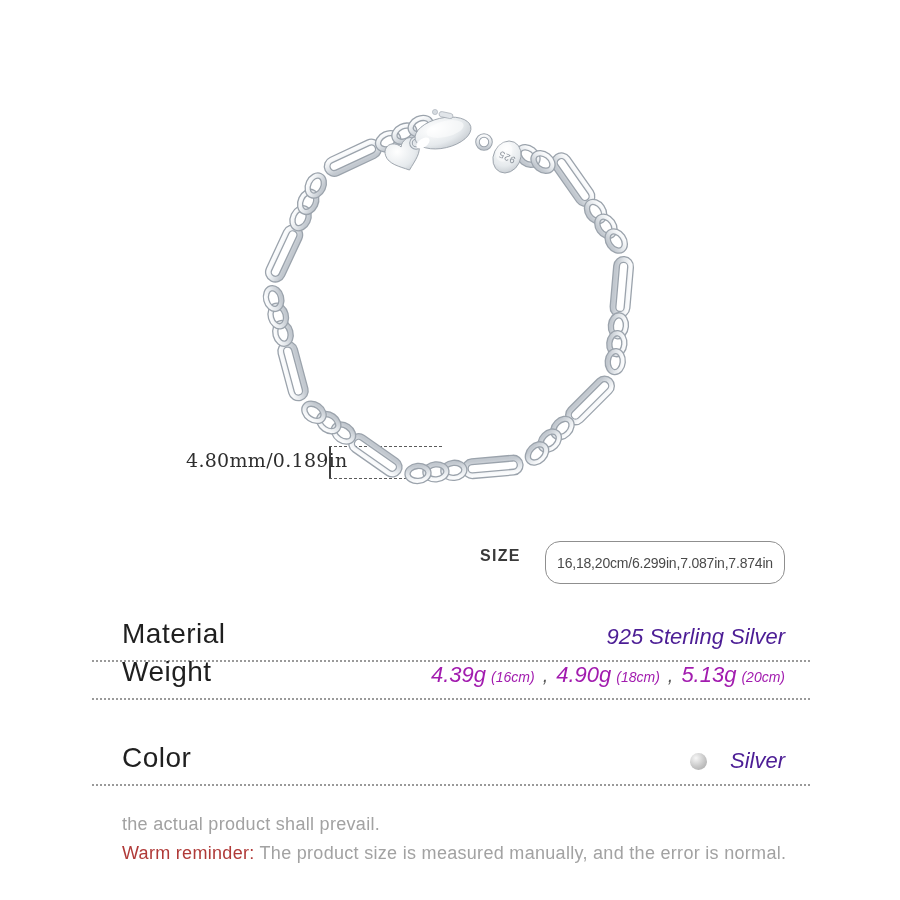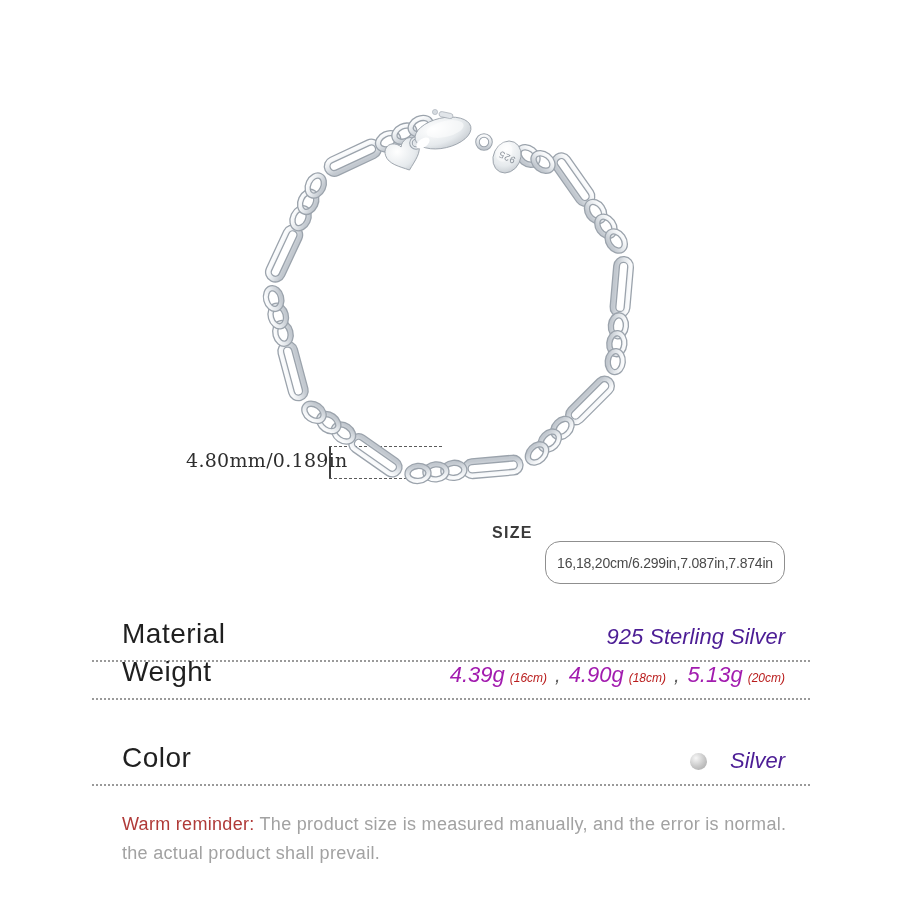--- a/index.html
+++ b/index.html
@@ -21,22 +21,22 @@
   .dim-vline{left:329px;top:446px;height:33px;width:0;border-left:2px solid #3f3f3f;}
   .dim-dash-top{left:329px;top:446px;width:113px;height:0;border-top:1.4px dashed #5a5a5a;}
   .dim-dash-bottom{left:329px;top:478px;width:113px;height:0;border-top:1.4px dashed #5a5a5a;}
   .dim-label{
     position:absolute;left:186px;top:449px;width:136px;z-index:1;
     text-align:right;font-family:"DejaVu Serif",serif;
     font-size:19px;color:#2e2e2e;letter-spacing:0.3px;white-space:nowrap;
   }
   
   .size-label{
-    position:absolute;left:480px;top:524px;
-    font-size:16px;font-weight:600;letter-spacing:1.3px;color:#3a3a3a;margin-left:12px;
+    position:absolute;left:480px;top:547px;
+    font-size:16px;font-weight:600;letter-spacing:1.3px;color:#3a3a3a;
   }
   .size-pill{
     position:absolute;left:545px;top:541px;width:240px;height:43px;
     border:1.2px solid #8f8f8f;border-radius:15px;box-sizing:border-box;
     display:flex;align-items:center;justify-content:center;
     font-size:14px;letter-spacing:-0.2px;color:#4a4a4a;white-space:nowrap;
   }
   
   .spec-row{
     position:absolute;left:92px;width:718px;height:66px;box-sizing:border-box;
@@ -44,21 +44,21 @@
     display:flex;justify-content:space-between;align-items:flex-end;
     padding:0 25px 10px 30px;
   }
   .row-material{top:596px;}
   .row-weight{top:634px;}
   .row-color{top:720px;}
   .spec-label{font-size:28px;color:#1f1f1f;letter-spacing:0.5px;}
   .spec-value{font-style:italic;font-size:22px;color:#4c1d95;white-space:nowrap;}
   .weight-value{display:flex;align-items:baseline;white-space:nowrap;}
   .wv-big{font-style:italic;font-size:22px;color:#a21caf;}
-  .wv-small{font-style:italic;font-size:12px;color:#b91c1c;margin-left:5px;}
+  .wv-small{font-style:italic;font-size:14px;color:#a21caf;margin-left:5px;}
   .wv-sep{font-style:italic;font-size:20px;color:#595959;margin:0 8px;}
   .color-value{display:flex;align-items:center;gap:23px;}
   .swatch{
     width:17px;height:17px;border-radius:50%;
     background:radial-gradient(circle at 35% 30%, #f7f7f7, #c6c6c6 55%, #a3a3a3);
   }
   
   .reminder{
     position:absolute;left:122px;top:810px;width:680px;
     font-size:18px;letter-spacing:0.3px;line-height:29px;color:#a2a2a2;
@@ -170,19 +170,19 @@
 <div class="spec-row row-color">
   <span class="spec-label">Color</span>
   <span class="color-value">
     <span class="swatch"></span>
     <span class="spec-value">Silver</span>
   </span>
 </div>
 
 <div class="reminder">
   <div>
+    <span>the actual product shall prevail.</span>
+  </div>
+  <div>
     <span class="reminder-label">Warm reminder:</span>
     <span>The product size is measured manually, and the error is normal.</span>
-  </div>
-  <div>
-    <span>the actual product shall prevail.</span>
   </div>
 </div>
 
 </body></html>

